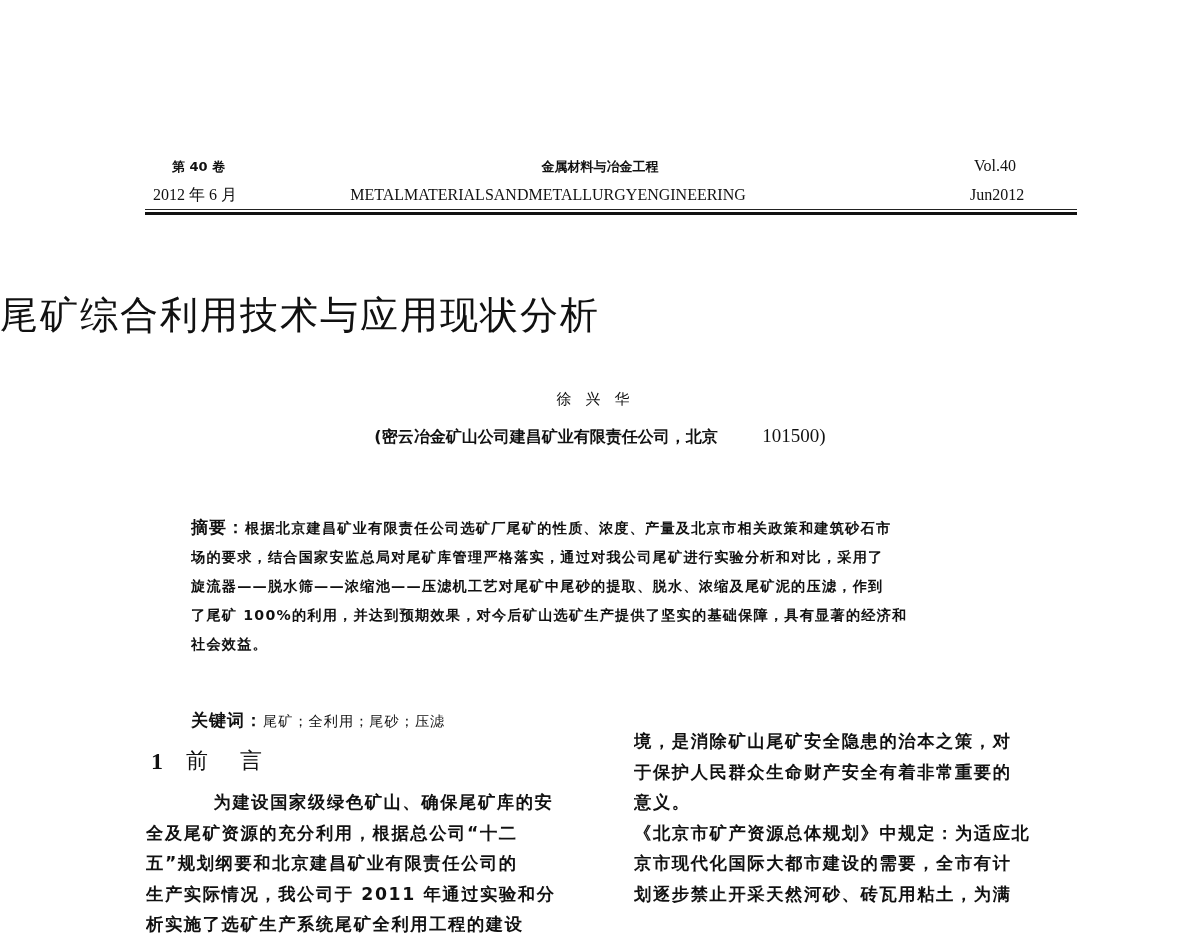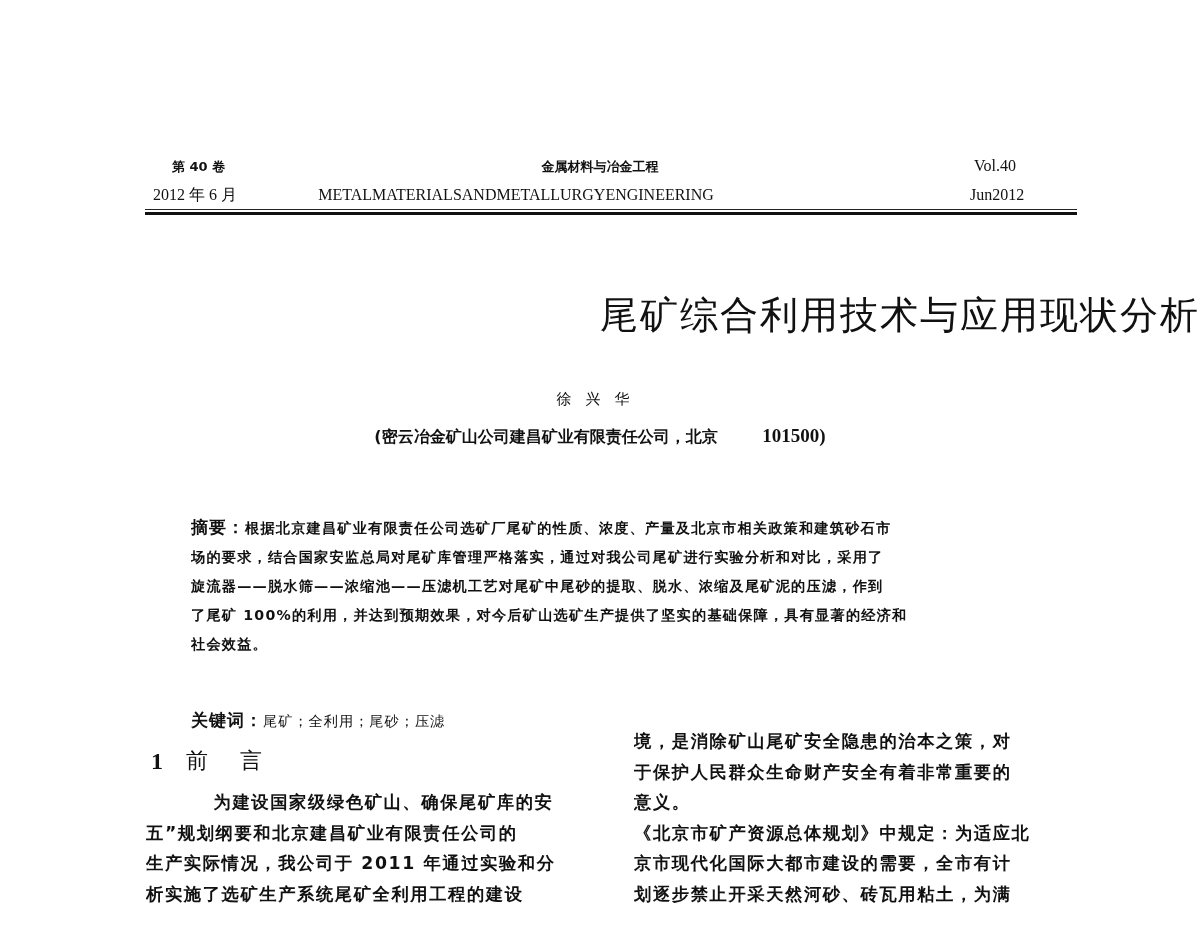--- a/index.html
+++ b/index.html
@@ -21,49 +21,49 @@
     .hdr {
       font-size: 15px;
       line-height: 18px;
       white-space: nowrap;
     }
     .hdr-bold { font-weight: bold; font-family: "DejaVu Sans", "Liberation Sans", sans-serif; font-size: 13px; }
     .hdr-serif { font-family: "Liberation Serif", serif; font-size: 16px; }
     #vol-cn { left: 172px; top: 158px; }
     #date-cn { left: 153px; top: 186px; }
     #journal-cn { left: 0; width: 1200px; text-align: center; top: 158px; }
-    #journal-en { left: 0; width: 1032px; text-align: center; top: 186px; letter-spacing: 0px; }
+    #journal-en { left: 0; width: 1032px; text-align: center; top: 186px; letter-spacing: 0px; padding-left: 32px; }
     #vol-en { left: 974px; top: 157px; }
     #date-en { left: 970px; top: 186px; }
 
     .rule-thin {
       left: 145px; width: 932px; top: 209px; height: 1px; background: #222;
     }
     .rule-thick {
       left: 145px; width: 932px; top: 212px; height: 3px; background: #111;
     }
 
     
     #title {
-      left: 0; width: 1200px; top: 290px; text-align: right;
+      left: 0; width: 1200px; top: 290px; text-align: left;
       font-family: "DejaVu Sans", "Liberation Sans", sans-serif;
       font-size: 38px; line-height: 50px; font-weight: normal;
       letter-spacing: 2px;
     }
     #author {
       left: 0; width: 1200px; top: 385px; text-align: center;
       font-size: 15px; line-height: 28px; letter-spacing: 14px;
       font-family: "DejaVu Serif", serif;
     }
     #affiliation {
       left: 0; width: 1200px; top: 425px; text-align: center;
       font-size: 16px; line-height: 22px; font-weight: bold;
       font-family: "DejaVu Sans", "Liberation Sans", sans-serif;
     }
-    #affiliation .aff-num { font-family: "Liberation Serif", serif; font-weight: bold; font-size: 19px; margin-left: 28px; }
+    #affiliation .aff-num { font-family: "Liberation Serif", serif; font-weight: normal; font-size: 19px; margin-left: 28px; }
 
     
     #abstract {
       left: 191px; width: 840px; top: 497px;
       font-family: "DejaVu Sans", "Liberation Sans", sans-serif;
       font-size: 14.2px; line-height: 29px; font-weight: bold;
       letter-spacing: 1.2px; text-align: justify; margin-top: 16px;
     }
     #abstract .lbl { font-size: 17px; font-weight: 900; letter-spacing: 1px; }
     .kw-row {
@@ -125,20 +125,21 @@
 
 <div class="abs kw-row">
   <span class="lbl">关键词：</span><span class="kw">尾矿；全利用；尾砂；压滤</span>
 </div>
 
 <div class="abs" id="sec-num">1</div>
 <div class="abs" id="sec-title">前言</div>
 
 <div class="abs col" id="col-left">
   <span class="line indent" style="padding-left:33px;">为建设国家级绿色矿山、确保尾矿库的安</span>
+  <span class="line">全及尾矿资源的充分利用，根据总公司“十二</span>
   <span class="line">五”规划纲要和北京建昌矿业有限责任公司的</span>
   <span class="line">生产实际情况，我公司于 2011 年通过实验和分</span>
   <span class="line">析实施了选矿生产系统尾矿全利用工程的建设</span>
 </div>
 
 <div class="abs col" id="col-right">
   <span class="line">境，是消除矿山尾矿安全隐患的治本之策，对</span>
   <span class="line">于保护人民群众生命财产安全有着非常重要的</span>
   <span class="line">意义。</span>
   <span class="line">《北京市矿产资源总体规划》中规定：为适应北</span>

